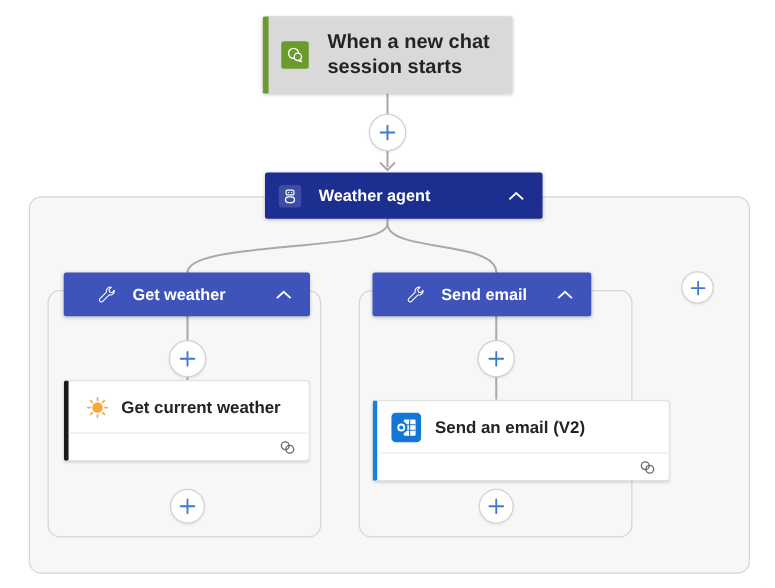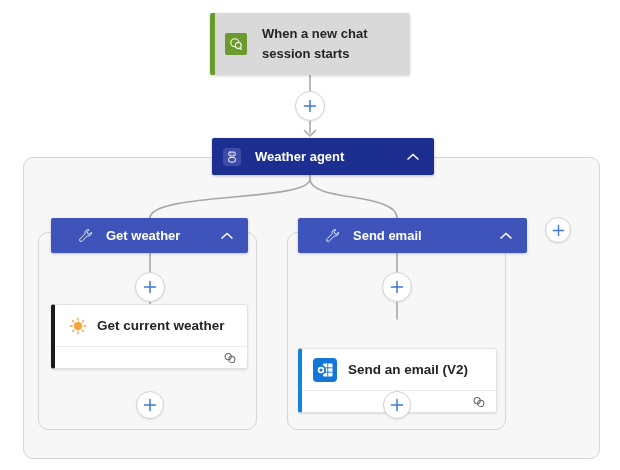--- a/index.html
+++ b/index.html
@@ -12,43 +12,43 @@
   .sub-panel-2{left:287px;top:232px;width:219px;height:198px;}
   .wires{position:absolute;left:0;top:0;width:620px;height:470px;pointer-events:none;z-index:2;}
   .wires path,.wires polyline{fill:none;stroke:var(--line-gray);stroke-width:1.6;stroke-linecap:round;stroke-linejoin:round;}
 
   .card{position:absolute;box-sizing:border-box;display:flex;align-items:center;z-index:3;cursor:pointer;}
   .trigger-card{left:210px;top:13px;width:200px;height:62px;background:var(--trigger-bg);
                 border-left:5px solid var(--trigger-green);border-radius:2px;
                 box-shadow:0 1px 3px rgba(0,0,0,.18);}
   .trig-icon{width:22px;height:22px;margin-left:10px;flex:0 0 auto;background:var(--trigger-green);
              border-radius:2px;display:flex;align-items:center;justify-content:center;}
-  .trig-label{margin-left:15px;max-width:140px;font-size:13px;font-weight:600;
+  .trig-label{margin-left:15px;max-width:140px;font-size:16px;font-weight:600;
               color:var(--text-dark);line-height:20px;}
 
   .agent-card{left:212px;top:138px;width:222px;height:37px;background:var(--agent-navy);
               border-radius:2px;box-shadow:0 1px 3px rgba(0,0,0,.25);}
   .agent-icon-box{width:18px;height:18px;margin-left:11px;flex:0 0 auto;background:var(--agent-icon-bg);
                   border-radius:3px;display:flex;align-items:center;justify-content:center;}
   .hdr-label{margin-left:14px;font-size:13px;font-weight:600;color:#fff;white-space:nowrap;flex:1 1 auto;}
   .chev-btn{background:none;border:none;padding:2px 4px;margin-right:10px;cursor:pointer;
             display:flex;align-items:center;}
 
   .tool-card{width:197px;height:35px;background:var(--tool-blue);border-radius:2px;
              box-shadow:0 1px 3px rgba(0,0,0,.22);padding-left:13px;}
   .tool-left{left:51px;top:218px;}
-  .tool-right{left:298px;top:218px;width:229px;}
+  .tool-right{left:298px;top:218px;width:175px;}
   .wrench-wrap{width:16px;height:16px;margin-left:13px;flex:0 0 auto;display:flex;align-items:center;justify-content:center;}
   .tool-card .hdr-label{margin-left:13px;}
 
   .action-card{position:absolute;width:197px;height:65px;background:#fff;border:1px solid var(--card-border);
                border-radius:3px;box-shadow:0 1px 2px rgba(0,0,0,.12);z-index:3;box-sizing:border-box;
                display:flex;flex-direction:column;cursor:pointer;}
   .action-left{left:51px;top:304px;border-left:4px solid var(--black-stripe);}
-  .action-right{left:298px;top:320px;width:199px;border-left:4px solid var(--outlook-stripe);margin-top:28px;}
+  .action-right{left:298px;top:320px;width:238px;border-left:4px solid var(--outlook-stripe);}
   .action-title{height:41px;display:flex;align-items:center;border-bottom:1px solid var(--divider);}
   .action-label{font-size:13.5px;font-weight:600;color:var(--text-dark);white-space:nowrap;}
   .sun-wrap{margin-left:13px;margin-right:9px;display:flex;}
   .outlook-wrap{margin-left:11px;margin-right:11px;display:flex;}
   .action-footer{flex:1;display:flex;align-items:center;justify-content:flex-end;padding-right:10px;}
 
   .plus{position:absolute;z-index:4;background:#fff;border:1px solid var(--circle-border);
         border-radius:50%;display:flex;align-items:center;justify-content:center;cursor:pointer;
         box-shadow:0 1px 2px rgba(0,0,0,.08);padding:0;}
   .d30{width:30px;height:30px;}

